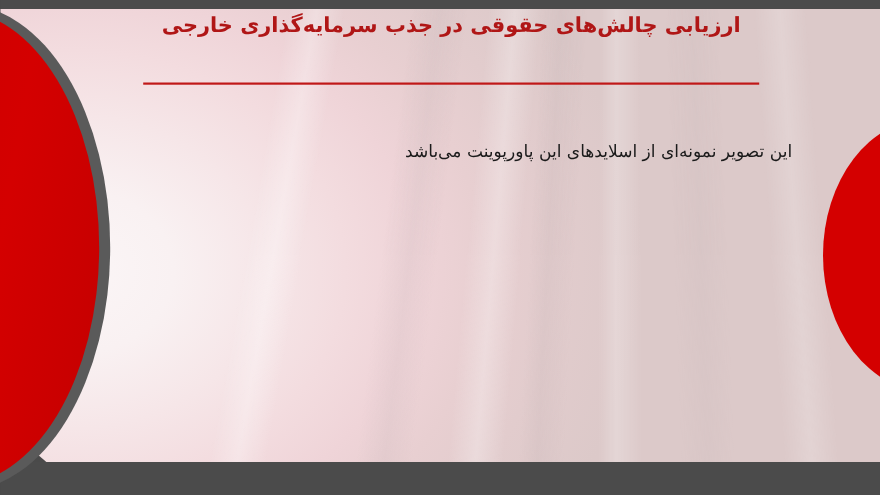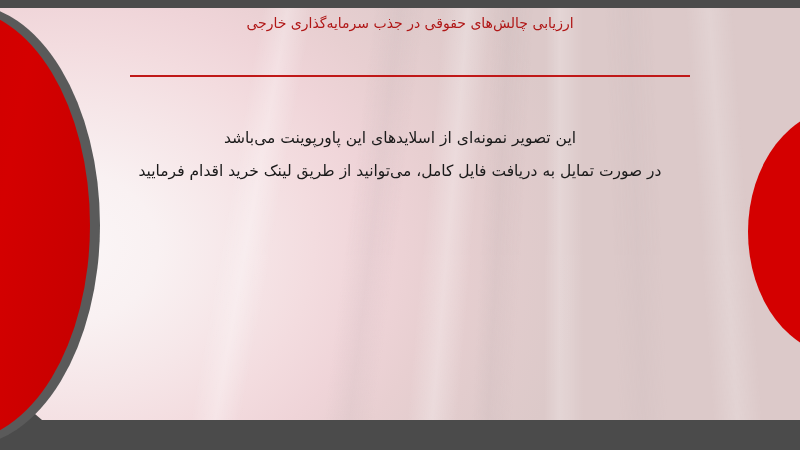--- a/index.html
+++ b/index.html
@@ -104,43 +104,43 @@
   
   .title-block {
     position: absolute;
     left: 110px;
     top: 8px;
     width: 600px;
     text-align: center;
   }
   .title-line {
     color: #b01616;
-    font-size: 14px;
-    font-weight: normal;
+    font-size: 19px;
+    font-weight: bold;
     line-height: 31px;
     letter-spacing: 0;
     direction: rtl;
     white-space: nowrap;
   }
   .title-rule {
     position: absolute;
     left: 130px;
     top: 75px;
     width: 560px;
     height: 2px;
     background: #c01818;
   }
 
   
   .body-block {
     position: absolute;
     right: 80px;
     top: 122px;
     width: 640px;
-    text-align: center;
+    text-align: right;
     direction: rtl;
   }
   .body-line {
     color: #1a1a1a;
     font-size: 15.5px;
     line-height: 33px;
     white-space: nowrap;
   }
 </style>
 </head>
@@ -160,16 +160,15 @@
   <div class="right-circle"></div>
 
   <div class="title-block">
     <div class="title-line">ارزیابی چالش‌های حقوقی در جذب سرمایه‌گذاری خارجی</div>
   </div>
 
   <div class="title-rule"></div>
 
   <div class="body-block">
     <div class="body-line">این تصویر نمونه‌ای از اسلایدهای این پاورپوینت می‌باشد</div>
-    <div class="body-line">در صورت تمایل به دریافت فایل کامل، می‌توانید از طریق لینک خرید اقدام فرمایید</div>
   </div>
 
 </div>
 
 </body></html>

